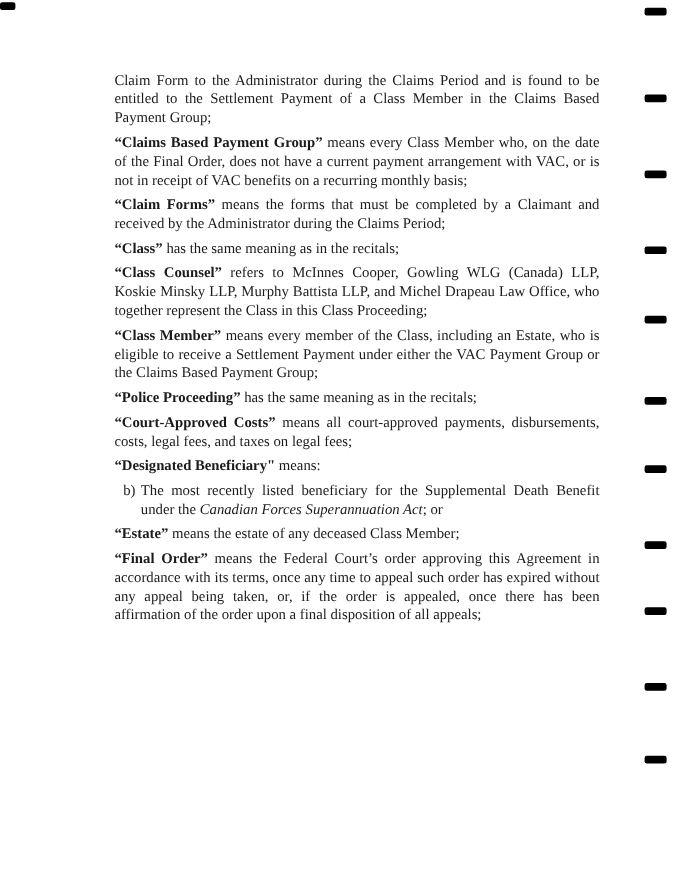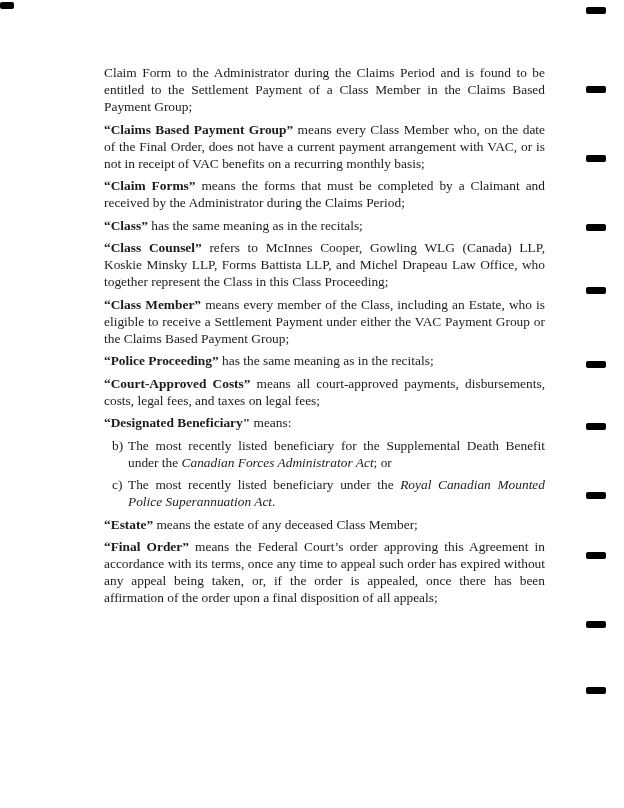--- a/index.html
+++ b/index.html
@@ -48,27 +48,26 @@
 </style>
 </head>
 <body>
 
 <div class="page">
   <div class="content">
       <div class="para"><span>Claim Form to the Administrator during the Claims Period and is found to be entitled to the Settlement Payment of a Class Member in the Claims Based Payment Group;</span></div>
       <div class="para"><span class="b">“Claims Based Payment Group”</span><span> means every Class Member who, on the date of the Final Order, does not have a current payment arrangement with VAC, or is not in receipt of VAC benefits on a recurring monthly basis;</span></div>
       <div class="para"><span class="b">“Claim Forms”</span><span> means the forms that must be completed by a Claimant and received by the Administrator during the Claims Period;</span></div>
       <div class="para"><span class="b">“Class”</span><span> has the same meaning as in the recitals;</span></div>
-      <div class="para"><span class="b">“Class Counsel”</span><span> refers to McInnes Cooper, Gowling WLG (Canada) LLP, Koskie Minsky LLP, Forms Battista LLP, and Michel Drapeau Law Office, who together represent the Class in this Class Proceeding;</span></div>
+      <div class="para"><span class="b">“Class Counsel”</span><span> refers to McInnes Cooper, Gowling WLG (Canada) LLP, Koskie Minsky LLP, Murphy Battista LLP, and Michel Drapeau Law Office, who together represent the Class in this Class Proceeding;</span></div>
       <div class="para"><span class="b">“Class Member”</span><span> means every member of the Class, including an Estate, who is eligible to receive a Settlement Payment under either the VAC Payment Group or the Claims Based Payment Group;</span></div>
       <div class="para"><span class="b">“Police Proceeding”</span><span> has the same meaning as in the recitals;</span></div>
       <div class="para"><span class="b">“Court-Approved Costs”</span><span> means all court-approved payments, disbursements, costs, legal fees, and taxes on legal fees;</span></div>
       <div class="para"><span class="b">“Designated Beneficiary"</span><span> means:</span></div>
-      <div class="li"><span class="li-label">b)</span><span>The most recently listed beneficiary for the Supplemental Death Benefit under the </span><span class="i">Canadian Forces Administrator Act</span><span>; or</span></div>
-      <div class="li"><span class="li-label">c)</span><span>The most recently listed beneficiary under the </span><span class="i">Royal Canadian Mounted Police Superannuation Act</span><span>.</span></div>
+      <div class="li"><span class="li-label">b)</span><span>The most recently listed beneficiary for the Supplemental Death Benefit under the </span><span class="i">Canadian Forces Superannuation Act</span><span>; or</span></div>
       <div class="para"><span class="b">“Estate”</span><span> means the estate of any deceased Class Member;</span></div>
       <div class="para"><span class="b">“Final Order”</span><span> means the Federal Court’s order approving this Agreement in accordance with its terms, once any time to appeal such order has expired without any appeal being taken, or, if the order is appealed, once there has been affirmation of the order upon a final disposition of all appeals;</span></div>
     </div>
   <div class="page-number">-4-</div>
   <div id="artifacts-layer">
       <div class="artifact" style="left: 0px; top: 2px; width: 14px; height: 7px; background: rgb(0, 0, 0);"></div>
       <div class="artifact" style="left: 586px; top: 7px; width: 20px; height: 7px; background: rgb(0, 0, 0);"></div>
       <div class="artifact" style="left: 586px; top: 86px; width: 20px; height: 7px; background: rgb(0, 0, 0);"></div>
       <div class="artifact" style="left: 586px; top: 155px; width: 20px; height: 7px; background: rgb(0, 0, 0);"></div>
       <div class="artifact" style="left: 586px; top: 224px; width: 20px; height: 7px; background: rgb(0, 0, 0);"></div>

